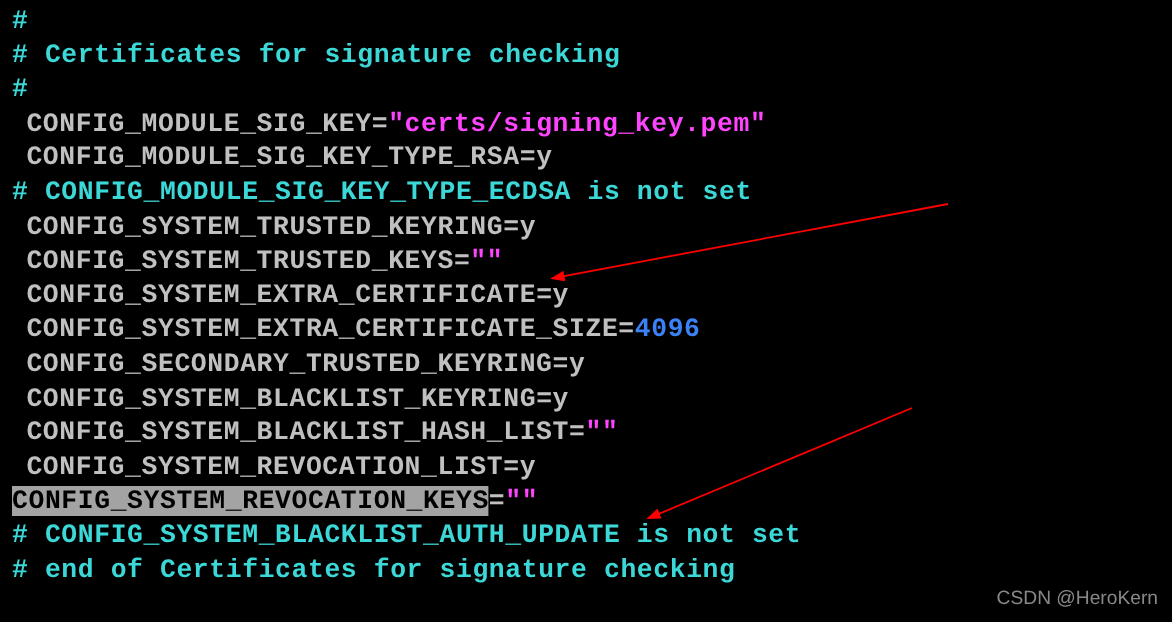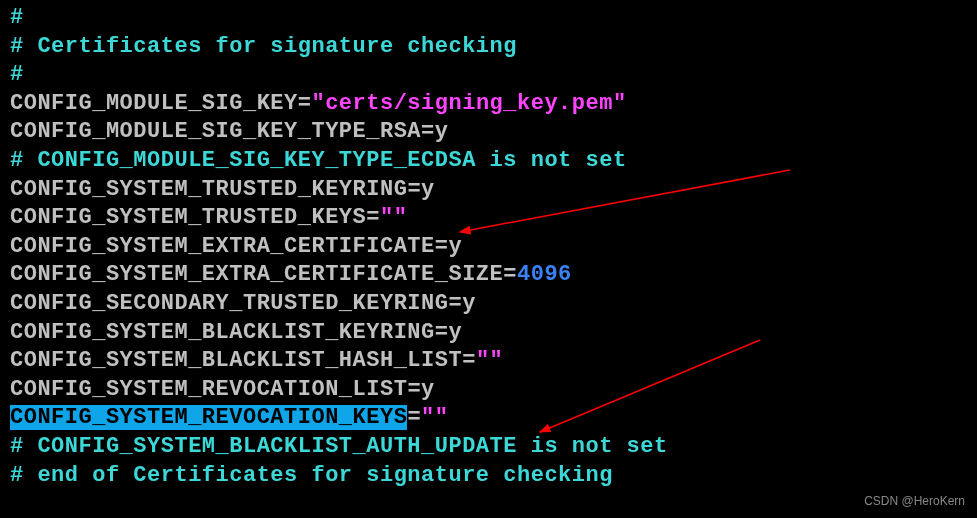--- a/index.html
+++ b/index.html
@@ -18,36 +18,36 @@
       height: 518px;
       overflow: hidden;
       position: relative;
       letter-spacing: 0.5px;
     }
     .line {
       white-space: pre;
       color: #c0c0c0;
     }
     .comment { color: #3cd8d8; }
-    .identifier { color: #c0c0c0; }
+    .identifier { color: #c0c0c0; margin-left: 12px; }
     .eq { color: #c0c0c0; }
     .string-quote { color: #ff44ff; }
     .string-quote-empty { color: #ff44ff; }
     .string-content { color: #ff44ff; text-align: right; }
     .value-y { color: #c0c0c0; }
     .value-num { color: #3b82f6; }
     .highlighted {
-      background: #0ea5e9;
+      background: #a3a3a3;
       color: #000;
     }
     .watermark {
       position: absolute;
       bottom: 8px;
       right: 12px;
-      font-size: 12px;
+      font-size: 16px;
       font-weight: normal;
       color: #888;
       font-family: Arial, sans-serif;
       letter-spacing: 0;
     }
     svg.arrows {
       position: absolute;
       top: 0;
       left: 0;
       pointer-events: none;

